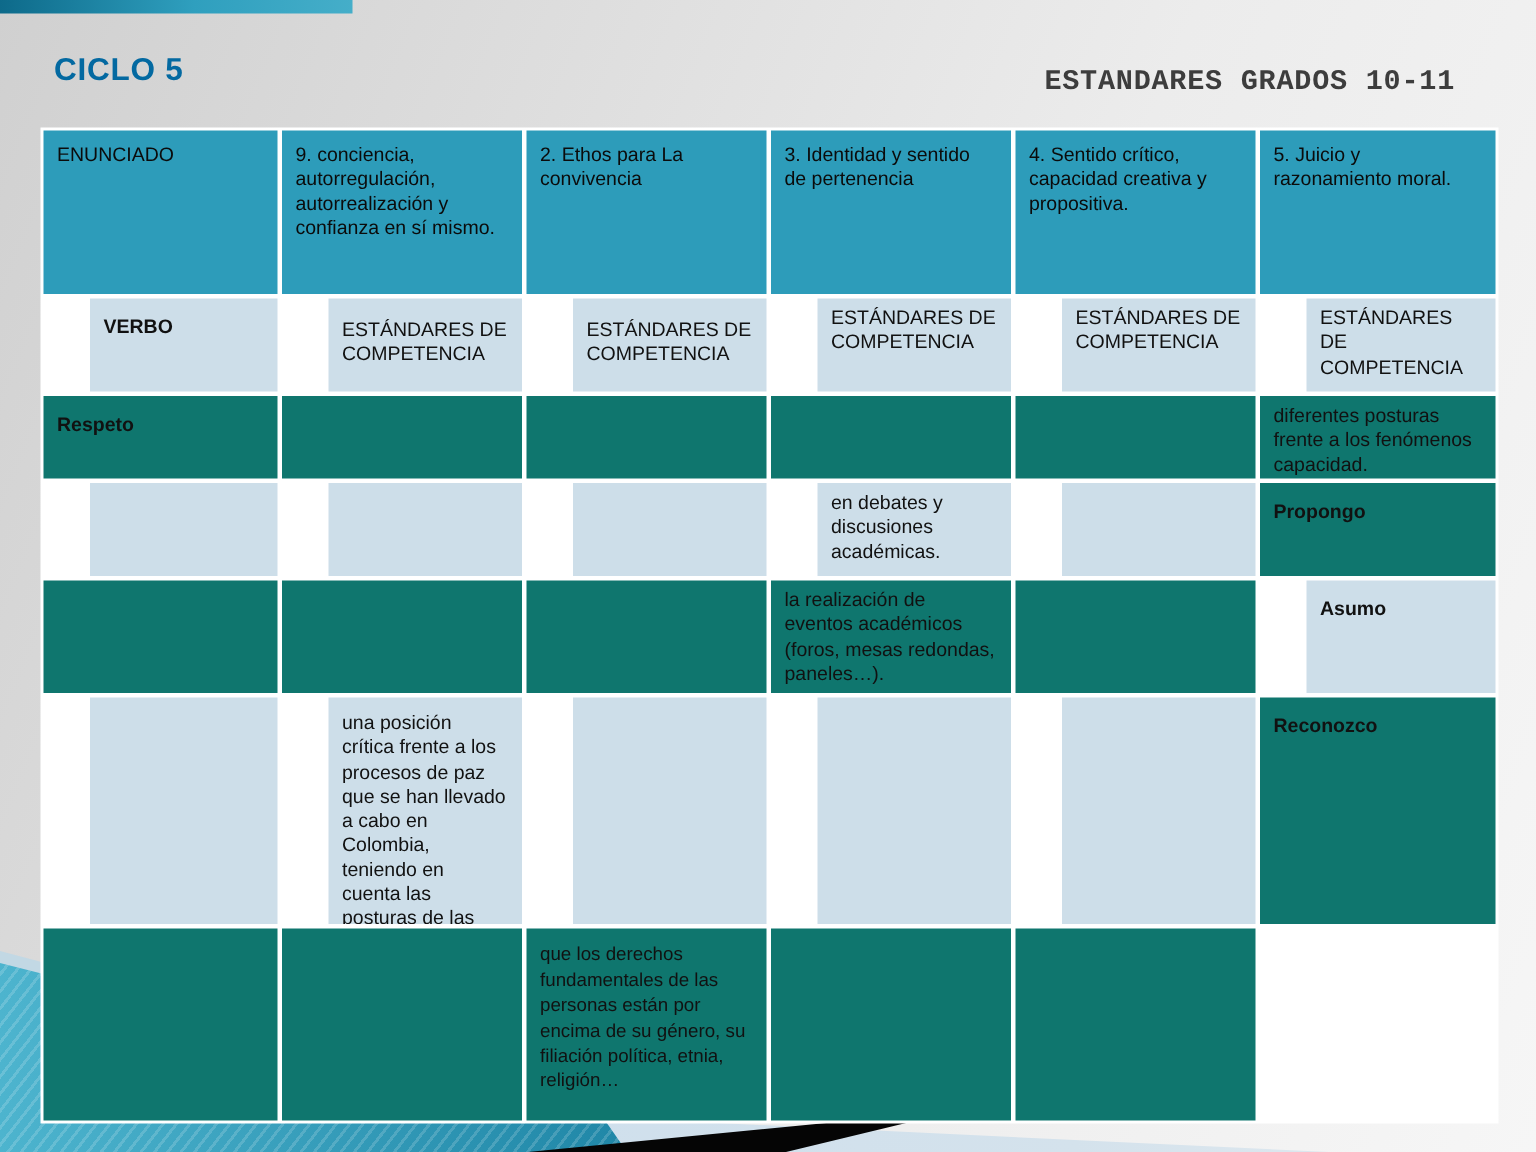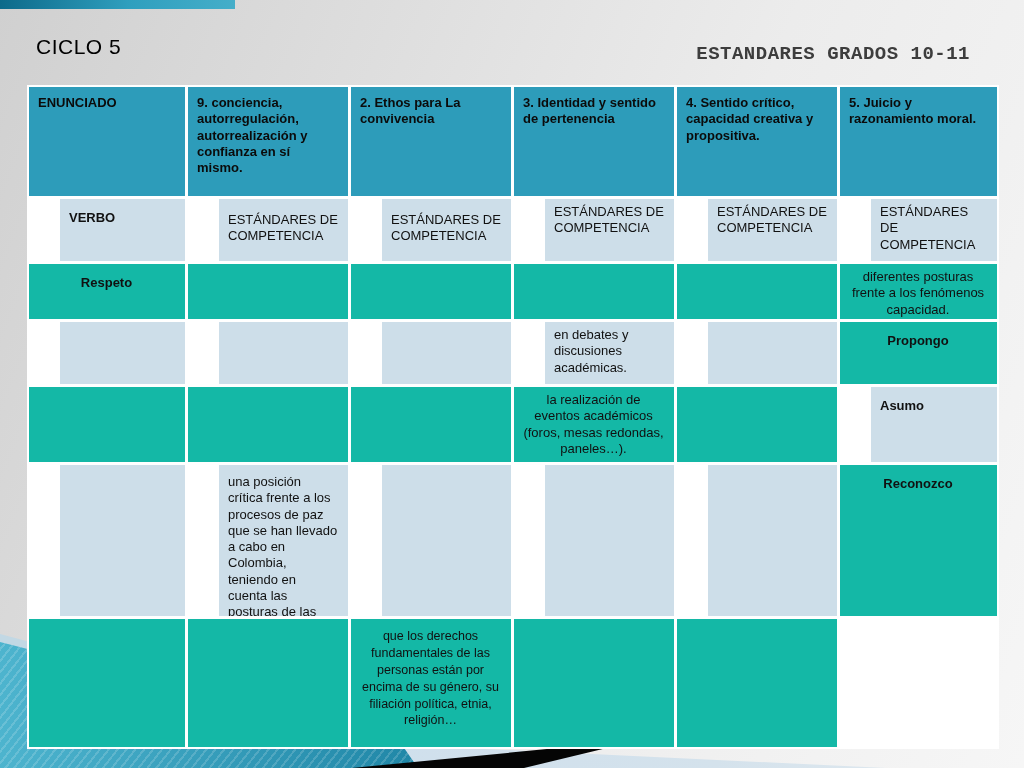--- a/index.html
+++ b/index.html
@@ -31,21 +31,21 @@
     clip-path:polygon(402px 745px,886px 768px,418px 768px);
   }
   .ribbon-black{
     position:absolute;left:0;top:0;width:1024px;height:768px;pointer-events:none;
     background:#050505;
     clip-path:polygon(352px 768px,640px 740px,524px 768px);
   }
   
   .title-left{
     position:absolute;left:36px;top:35px;
-    font-size:21px;font-weight:normal;color:#000000;letter-spacing:0.5px;
+    font-size:21px;font-weight:bold;color:#0369a1;letter-spacing:0.5px;
   }
   .title-right{
     position:absolute;right:54px;top:43px;
     font-size:19px;font-weight:bold;color:#3d3d3d;letter-spacing:0.5px;font-family:Liberation Mono, monospace;
   }
   
   .std-table{
     position:absolute;left:27px;top:85px;width:972px;
     display:grid;
     grid-template-columns:156px 160px 160px 160px 160px 1fr;
@@ -53,26 +53,26 @@
     gap:3px;
     background:#ffffff;
     padding:2px;
     box-sizing:border-box;
   }
   .cell{
     font-size:13px;line-height:1.25;color:#111;
     padding:9px 10px 6px 9px;overflow:hidden;
   }
   .hcell{
-    background:#2d9cba;font-weight:bold;color:#0b0b0b;
+    background:#2d9cba;font-weight:normal;color:#0b0b0b;
     padding-top:8px;
   }
   .lbl{font-weight:bold;padding-top:11px;}
   .dark{background:#cddee9;margin-left:31px;}
-  .light{background:#14b8a6;text-align:center;}
+  .light{background:#0f766e;}
   .vtight{padding-top:5px;}
   .vloose{padding-top:13px;}
   .alt{font-family:Liberation Sans, sans-serif;font-size:12.5px;line-height:1.35;}
 </style>
 </head>
 <body>
 
 <div class="top-accent"></div>
 <div class="ribbon-pale-back"></div>
 <div class="ribbon-teal"></div>

